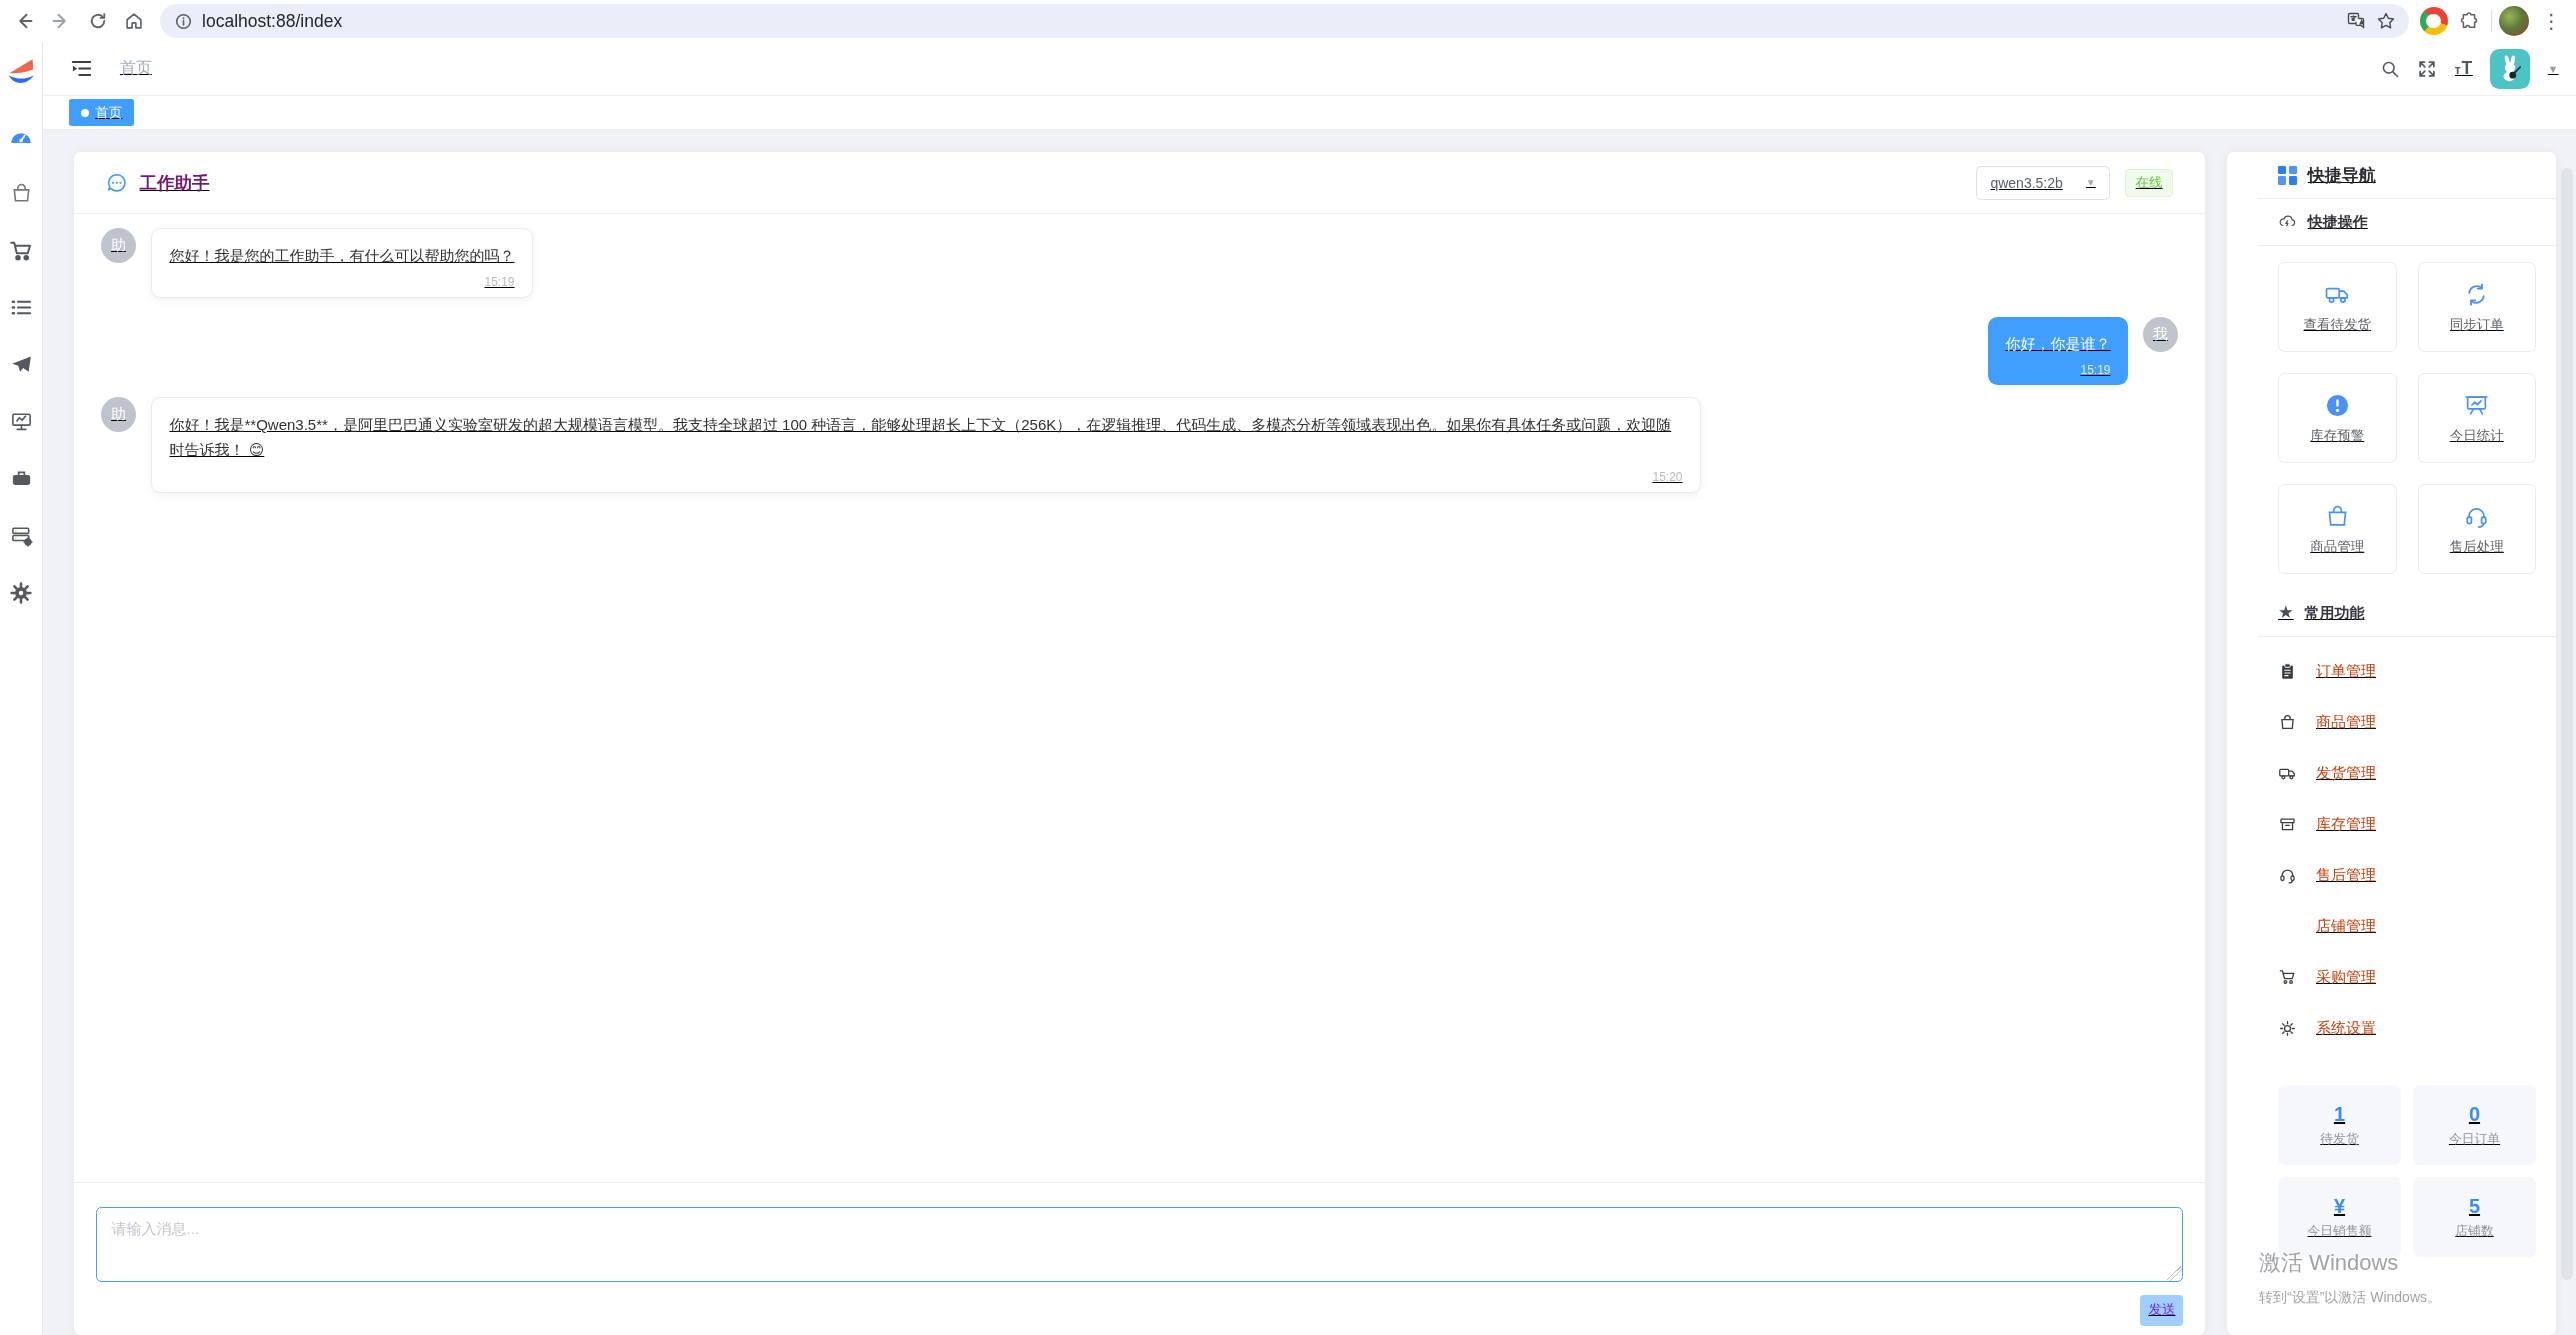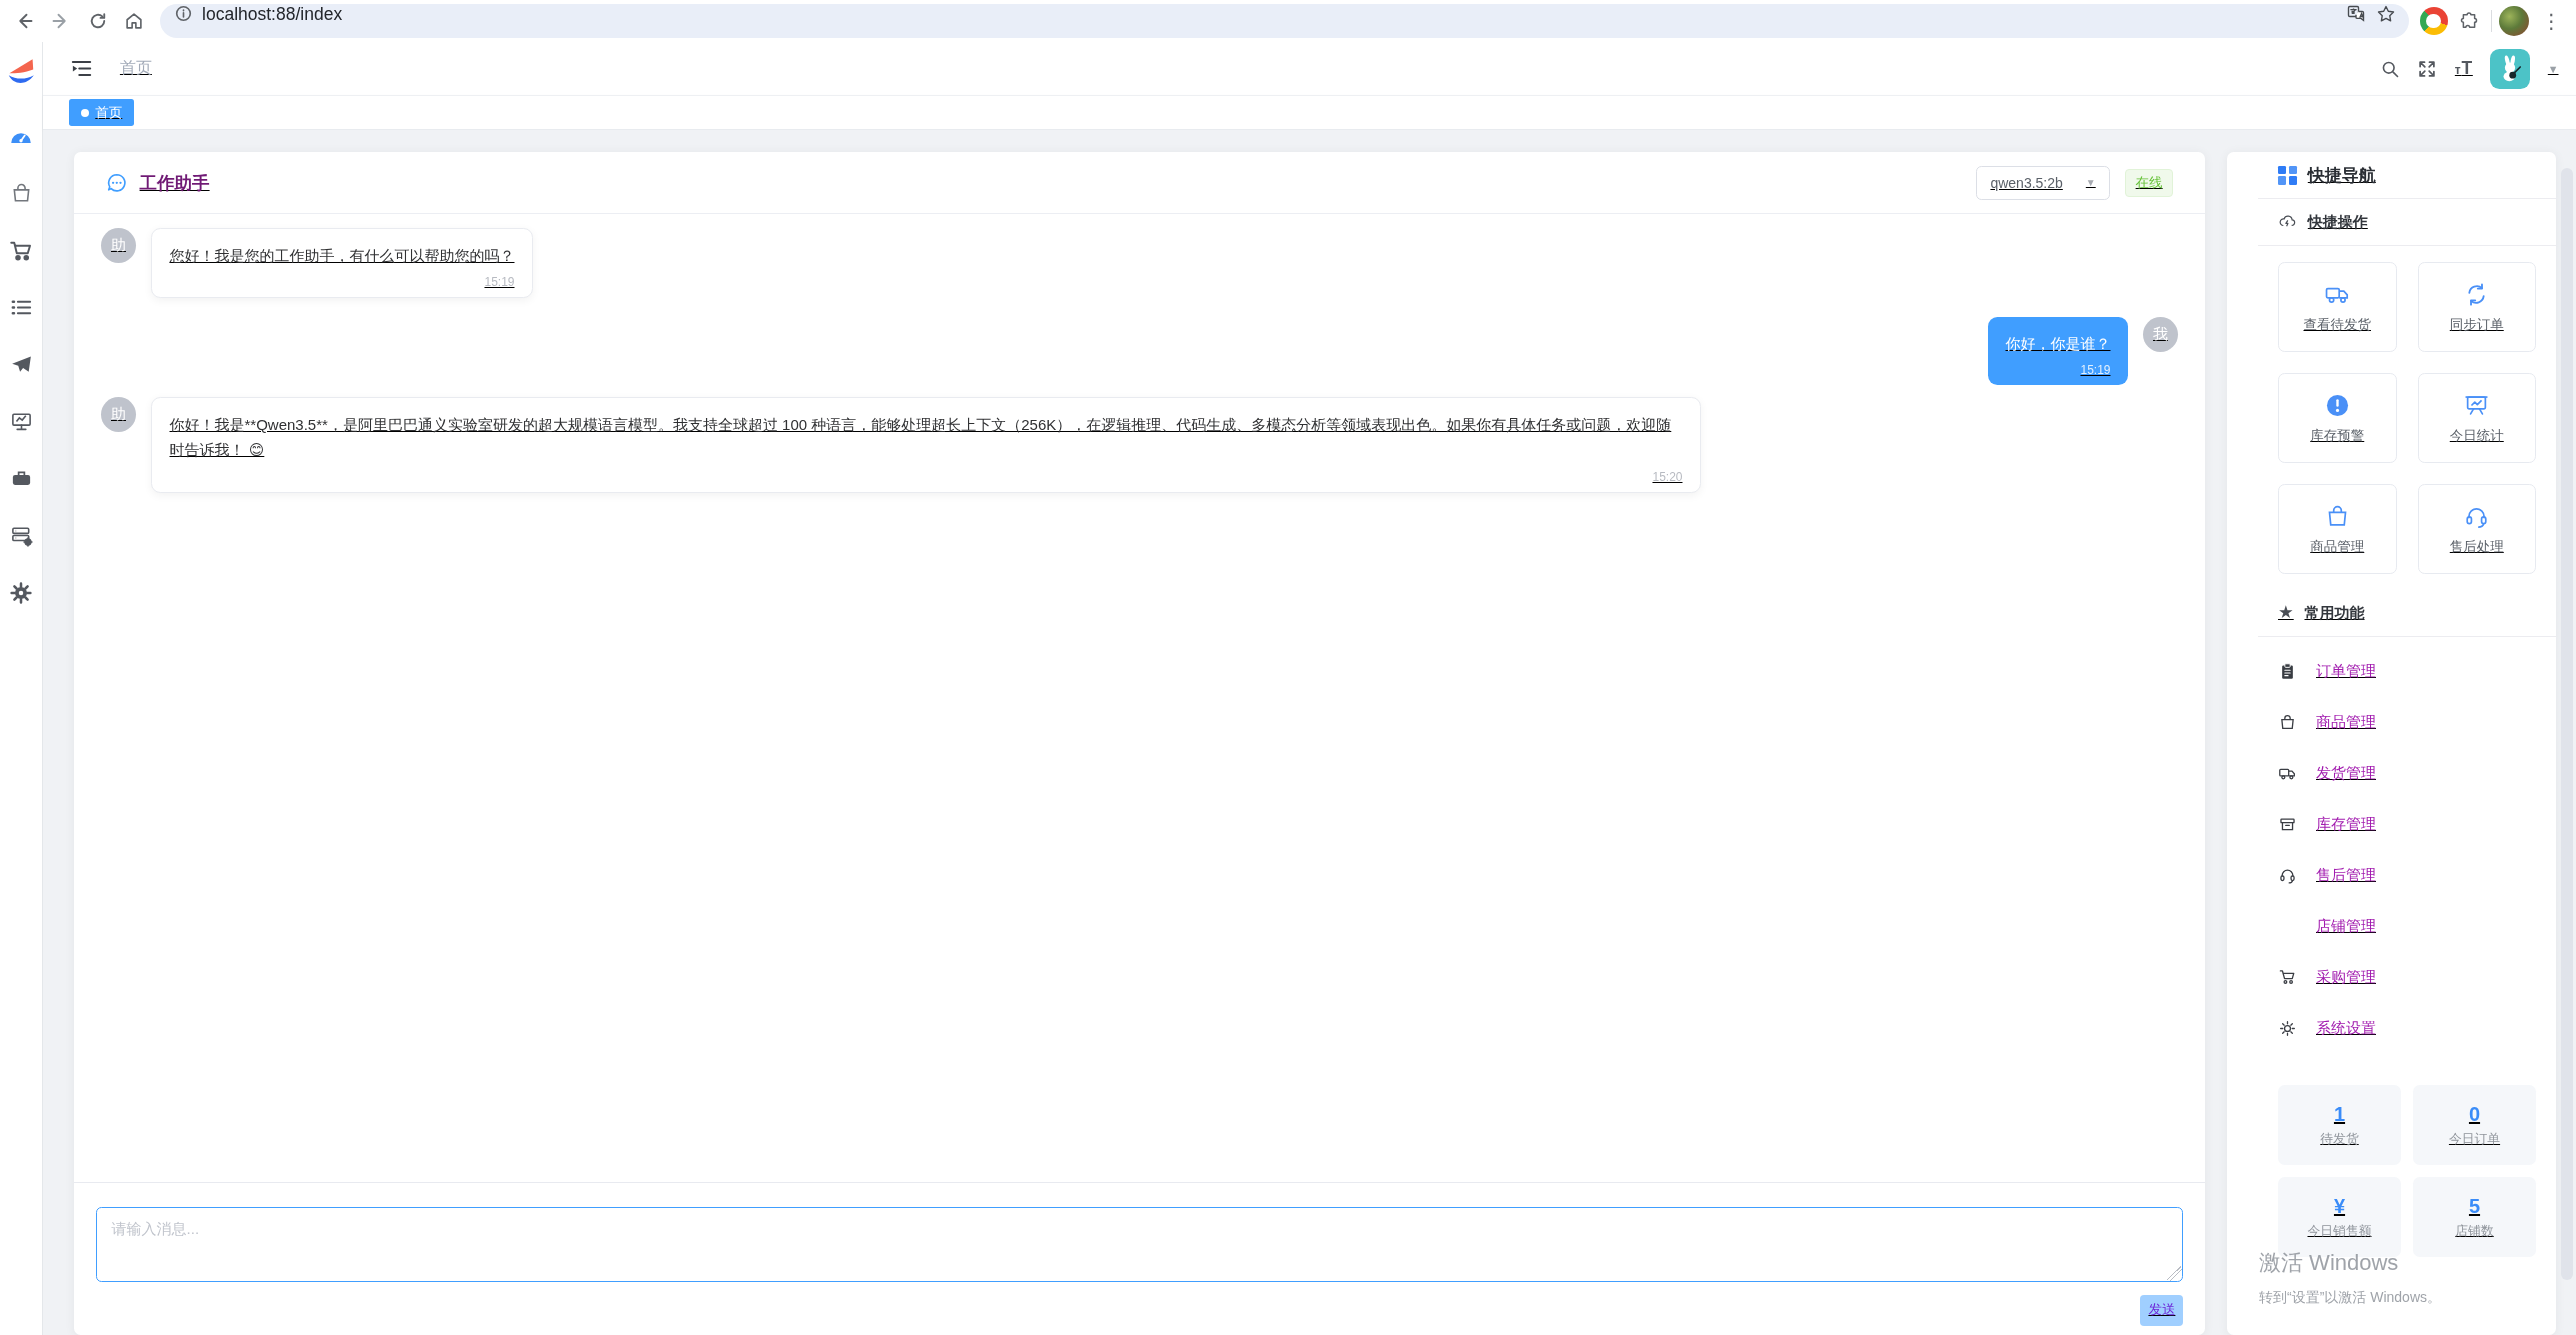--- a/index.html
+++ b/index.html
@@ -3,21 +3,21 @@
 <meta charset="utf-8">
 <style>
   * { margin:0; padding:0; box-sizing:border-box; }
   html,body { width:2576px; height:1335px; overflow:hidden;
     font-family:"Liberation Sans","DejaVu Sans",sans-serif; background:#fff; }
   svg { display:block; }
 
   
   .chrome { height:42px; background:#fff; display:flex; align-items:center; padding:0 9.4px; gap:6.7px; }
   .chrome-btn { width:30px; height:30px; border-radius:50%; display:flex; align-items:center; justify-content:center; color:#5f6368; flex:0 0 auto; }
-  .urlbar { flex:1; height:34px; background:#e9eef8; border-radius:17.5px; display:flex; padding:0 13.5px; gap:9.4px; margin:0 4px; }
+  .urlbar { flex:1; height:34px; background:#e9eef8; border-radius:17.5px; display:flex; align-items:center; padding:0 13.5px; gap:9.4px; margin:0 4px; }
   .url-text { font-size:17.5px; color:#23262b; flex:1; }
   .chrome-ring { width:28px; height:28px; border-radius:50%;
      background:conic-gradient(#ea4335 0 30%, #fbbc04 30% 62%, #34a853 62% 88%, #ea4335 88%); position:relative; flex:0 0 auto;}
   .chrome-ring::after { content:""; position:absolute; inset:6.7px; background:#fff; border-radius:50%; }
   .chrome-sep { width:1.3px; height:21.6px; background:#dadce0; }
   .profile-avatar { width:30px; height:30px; border-radius:50%;
      background:radial-gradient(circle at 35% 35%, #9db45a, #5d7a3a 45%, #7a5b33 75%, #4c3a22); flex:0 0 auto; }
   .kebab { font-size:20px; color:#5f6368; padding:0 5.4px; }
 
   
@@ -89,21 +89,21 @@
   .section-label { height:47px; display:flex; align-items:center; gap:10.8px; padding:0 20px; border-bottom:0.7px solid #ececf0; font-size:15px; font-weight:bold; color:#33373d; flex:0 0 auto; }
   .section-label .sicon { color:#4a4e55; display:flex; }
   .star-glyph { font-size:17.5px; color:#4a4e55; line-height:1; }
 
   .qa-grid { display:grid; grid-template-columns:1fr 1fr; gap:21px; padding:16px 20px; flex:0 0 auto; }
   .qa-card { height:90px; border:1.3px solid #e7eaf0; border-radius:6.7px; background:#fff; display:flex; flex-direction:column; align-items:center; justify-content:center; gap:8px; }
   .qa-card .qicon { color:#4a90f7; }
   .qa-card .qlabel { font-size:13.5px; color:#5a6068; }
 
   .fn-list { padding:9.4px 20px 16px 20px; flex:0 0 auto; }
-  .fn-item { height:51px; display:flex; align-items:center; gap:19px; font-size:15px; color:#a21caf; }
+  .fn-item { height:51px; display:flex; align-items:center; gap:19px; font-size:15px; color:#c2410c; }
   .fn-icon { width:19px; height:19px; color:#3a3d43; display:flex; align-items:center; justify-content:center; flex:0 0 auto; }
 
   .stats-grid { display:grid; grid-template-columns:1fr 1fr; gap:12px; padding:15px 20px; flex:0 0 auto; }
   .stat-card { height:80px; background:#f5f7fa; border-radius:6.7px; display:flex; flex-direction:column; align-items:center; justify-content:center; gap:5.4px; }
   .stat-value { font-size:20px; font-weight:bold; color:#3a8cf8; }
   .stat-label { font-size:12.8px; color:#8f949b; }
 
   
   .scroll-thumb { position:absolute; right:3.4px; top:168px; width:12px; height:1112px; border-radius:6px; background:#e0e3ea; }
   .watermark { position:absolute; left:2259px; top:1248px; color:rgba(135,140,148,.8); z-index:50; pointer-events:none; }

